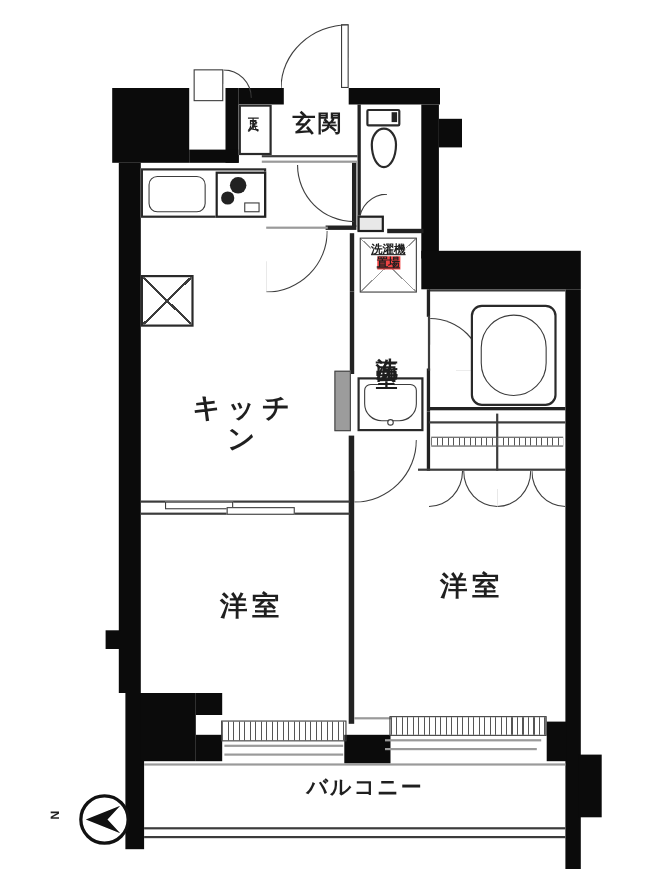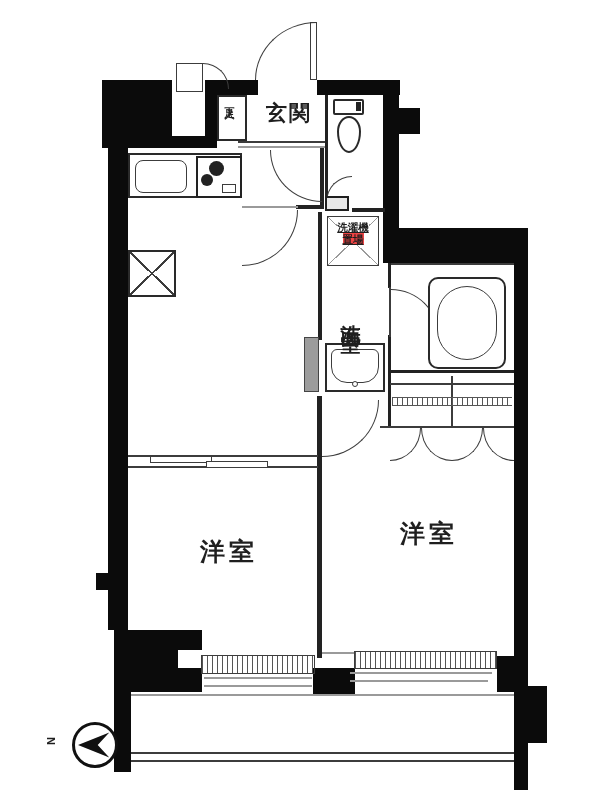--- a/index.html
+++ b/index.html
@@ -132,22 +132,24 @@
   <div class="lnl" style="left:204px;top:685px;width:108px;height:2px;"></div>
   <div class="thin hatch" style="left:354px;top:651px;width:143px;height:18px;"></div>
   <div class="lnl" style="left:350px;top:672px;width:142px;height:2px;"></div>
   <div class="lnl" style="left:350px;top:680px;width:138px;height:2px;"></div>
 
   <div class="lnl" style="left:131px;top:694px;width:383px;height:1.5px;"></div>
   <div class="ln" style="left:131px;top:752px;width:383px;height:2px;"></div>
   <div class="ln" style="left:131px;top:760px;width:383px;height:2px;"></div>
 
   <div class="lbl" style="left:256px;top:101px;width:66px;font-size:21px;letter-spacing:2px;">玄関</div>
+  <div class="lbl" style="left:160px;top:358px;width:125px;font-size:25px;letter-spacing:6px;">キッチン</div>
   <div class="lbl vtext" style="left:340px;top:270px;height:90px;font-size:20px;letter-spacing:4px;">洗面室</div>
   <div class="lbl" style="left:193px;top:538px;width:72px;font-size:25px;letter-spacing:4px;">洋室</div>
   <div class="lbl" style="left:393px;top:520px;width:72px;font-size:25px;letter-spacing:4px;">洋室</div>
+  <div class="lbl" style="left:262px;top:707px;width:140px;font-size:19px;letter-spacing:2px;">バルコニー</div>
 
   <div class="abs" style="left:72px;top:722px;width:46px;height:46px;border:3px solid #111;border-radius:50%;box-sizing:border-box;background:#fff;">
     <div style="position:absolute;left:3px;top:5px;width:34px;height:30px;background:#111;clip-path:polygon(0% 50%,92% 8%,58% 50%,92% 92%);"></div>
   </div>
   <div class="lbl" style="left:44px;top:735px;width:14px;font-size:11px;transform:rotate(-90deg);">N</div>
 
 </div>
 
 </body></html>

